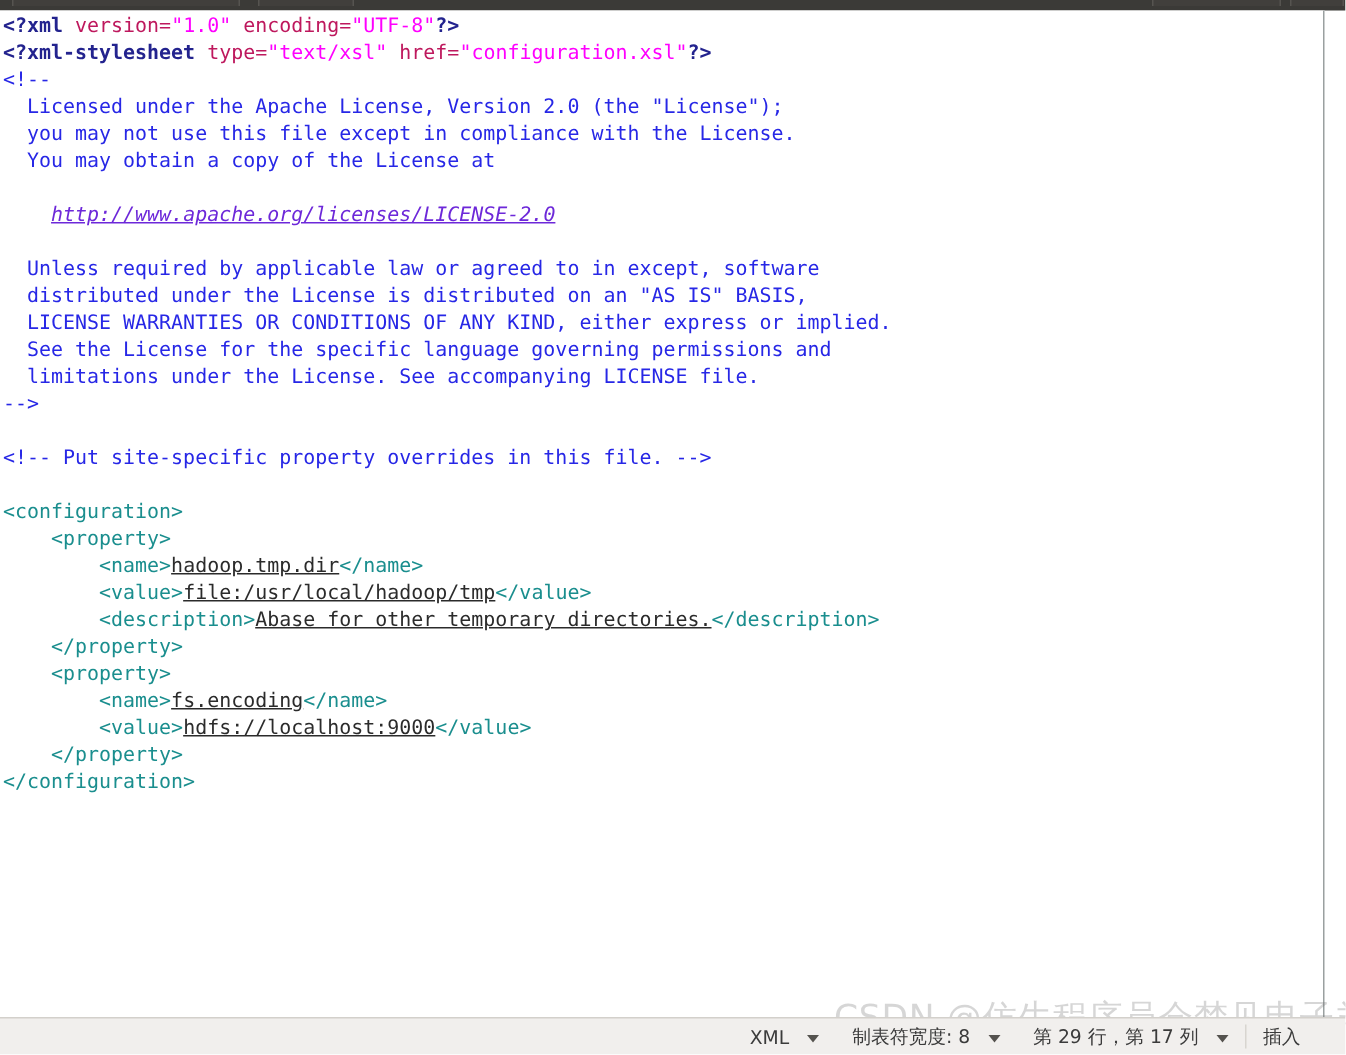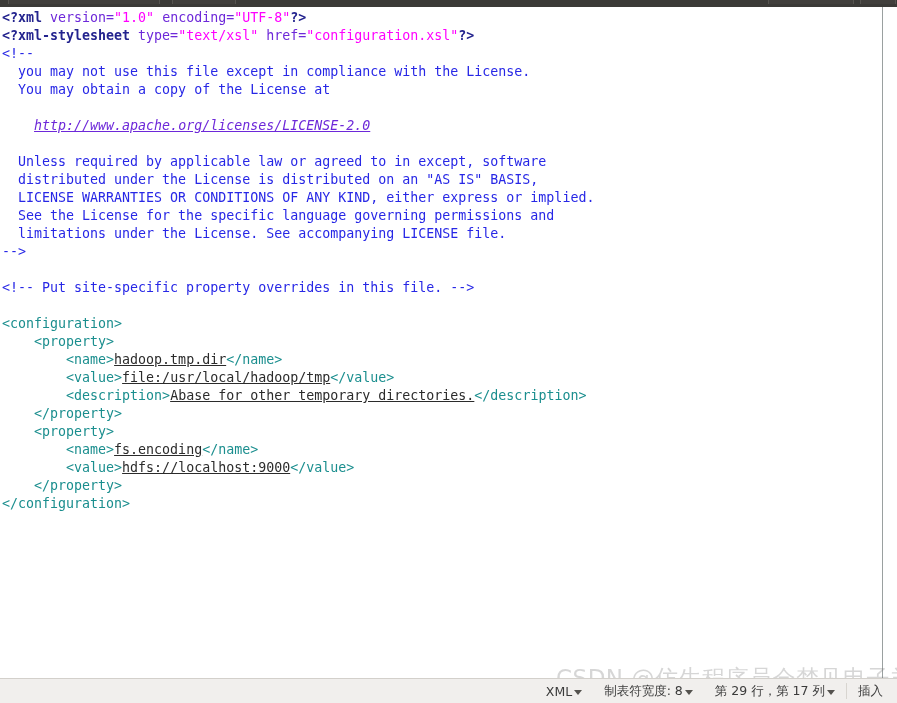--- a/index.html
+++ b/index.html
@@ -65,21 +65,21 @@
     font-size: 13.3px;
     line-height: 18px;
     white-space: pre;
     color: #2b2b2b;
     letter-spacing: 0px;
   }
   .code .ln { display: block; min-height: 18px; }
 
   
   .pi      { color: #23238e; font-weight: bold; }          
-  .attr    { color: #6d28d9; }                             
+  .attr    { color: #be185d; }                             
   .str     { color: #ff00ff; }                             
   .cmt     { color: #2727e6; }                             
   .cmtlink { color: #6d28d9; font-style: italic; text-decoration: underline; }
   .tag     { color: #1a8e8e; margin-top: 24px; }                             
   .txt     { color: #2b2b2b; text-decoration: underline; }                             
 
   
   .statusbar {
     position: absolute;
     left: 0;
@@ -92,26 +92,26 @@
     display: flex;
     align-items: center;
     justify-content: flex-end;
     font-family: "DejaVu Sans", sans-serif;
     font-size: 12.5px;
     color: #3b3b3b;
   }
   .sb-item {
     display: flex;
     align-items: center;
-    gap: 2px;
+    gap: 12px;
     padding: 0 11px;
     height: 17px;
     white-space: nowrap;
   }
-  .sb-item.last { padding-right: 14px; align-items: flex-end; }
+  .sb-item.last { padding-right: 30px; align-items: flex-end; }
   .caret {
     display: inline-block;
     width: 0; height: 0;
     border-left: 4.5px solid transparent;
     border-right: 4.5px solid transparent;
     border-top: 5px solid #54524e;
     position: relative;
     top: 1px;
   }
   .sb-sep {
@@ -142,20 +142,21 @@
     <div class="tabstub a"></div>
     <div class="tabstub b"></div>
     <div class="tabstub c"></div>
     <div class="tabstub d"></div>
   </div>
 
   <div class="editor">
     <div class="code" id="code-root"><span class="ln"><span class="pi">&lt;?xml</span><span class="attr"> version=</span><span class="str">"1.0"</span><span class="attr"> encoding=</span><span class="str">"UTF-8"</span><span class="pi">?&gt;</span>
 </span><span class="ln"><span class="pi">&lt;?xml-stylesheet</span><span class="attr"> type=</span><span class="str">"text/xsl"</span><span class="attr"> href=</span><span class="str">"configuration.xsl"</span><span class="pi">?&gt;</span>
 </span><span class="ln"><span class="cmt">&lt;!--</span>
+</span><span class="ln"><span class="cmt">  Licensed under the Apache License, Version 2.0 (the "License");</span>
 </span><span class="ln"><span class="cmt">  you may not use this file except in compliance with the License.</span>
 </span><span class="ln"><span class="cmt">  You may obtain a copy of the License at</span>
 </span><span class="ln">
 </span><span class="ln"><span class="cmt">    </span><span class="cmtlink">http://www.apache.org/licenses/LICENSE-2.0</span>
 </span><span class="ln">
 </span><span class="ln"><span class="cmt">  Unless required by applicable law or agreed to in except, software</span>
 </span><span class="ln"><span class="cmt">  distributed under the License is distributed on an "AS IS" BASIS,</span>
 </span><span class="ln"><span class="cmt">  LICENSE WARRANTIES OR CONDITIONS OF ANY KIND, either express or implied.</span>
 </span><span class="ln"><span class="cmt">  See the License for the specific language governing permissions and</span>
 </span><span class="ln"><span class="cmt">  limitations under the License. See accompanying LICENSE file.</span>

